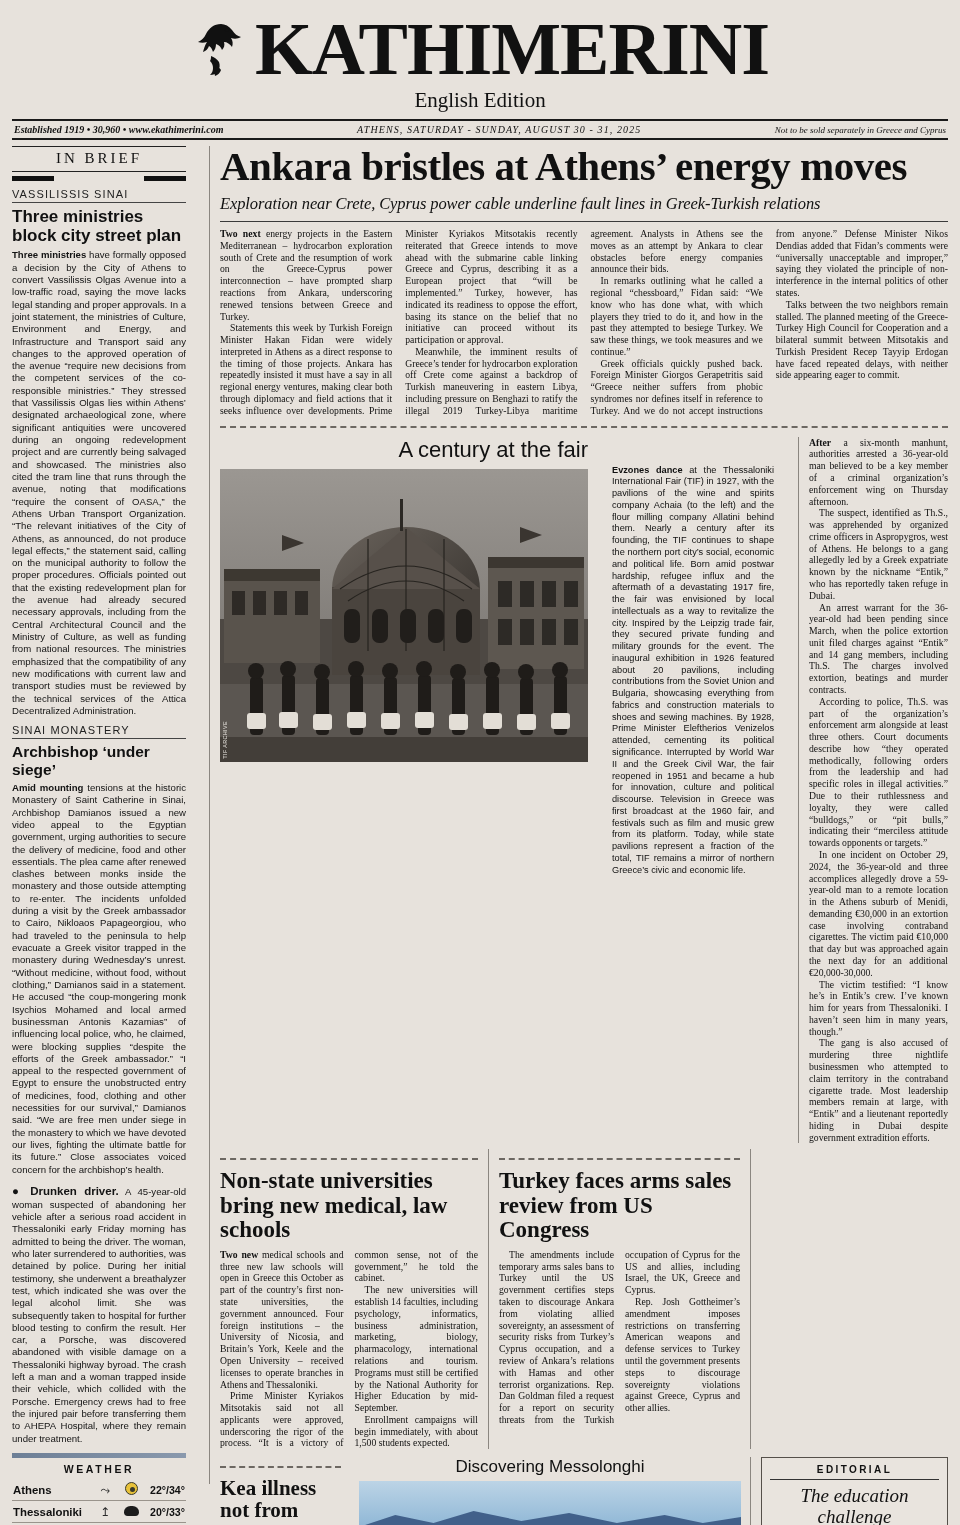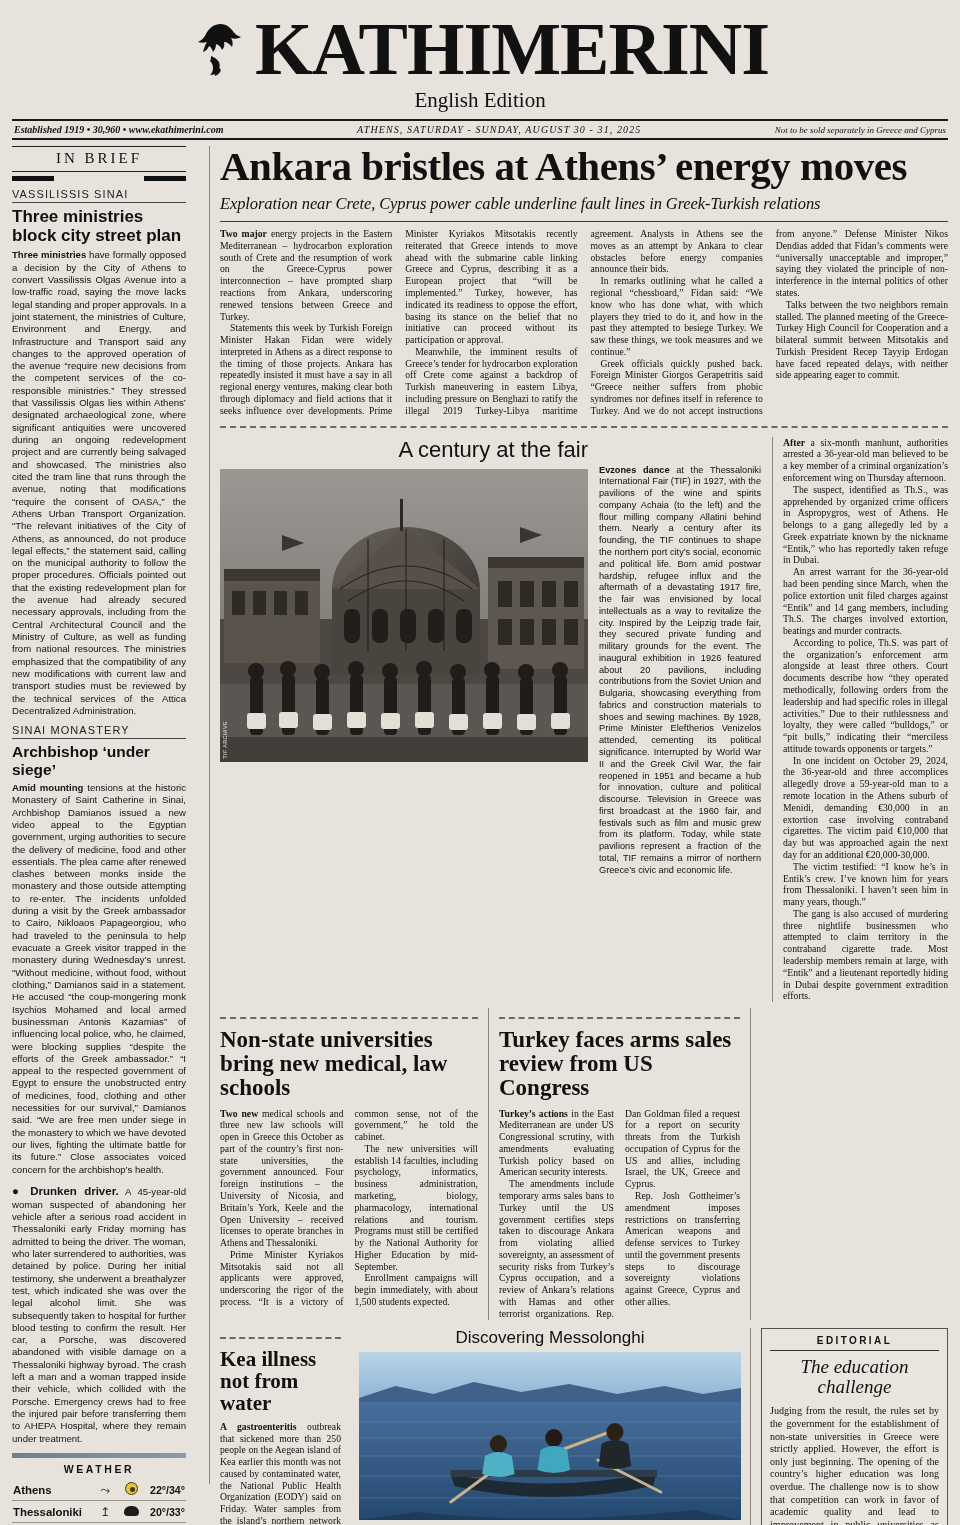--- a/index.html
+++ b/index.html
@@ -263,32 +263,32 @@
 
     </div>
 
     <div class="col-main">
 
       <div>
         <h1 class="lead-hl">Ankara bristles at Athens’ energy moves</h1>
         <div class="lead-deck">Exploration near Crete, Cyprus power cable underline fault lines in Greek-Turkish relations</div>
         <div class="hr-thin"></div>
         <div class="cols4 body-serif">
-          <p class="first"><b>Two major</b><span> energy projects in the Eastern Mediterranean – hydrocarbon exploration south of Crete and the resumption of work on the Greece-Cyprus power interconnection – have prompted sharp reactions from Ankara, underscoring renewed tensions between Greece and Turkey.</span></p>
+          <p class="first"><b>Two next</b><span> energy projects in the Eastern Mediterranean – hydrocarbon exploration south of Crete and the resumption of work on the Greece-Cyprus power interconnection – have prompted sharp reactions from Ankara, underscoring renewed tensions between Greece and Turkey.</span></p>
           <p>Statements this week by Turkish Foreign Minister Hakan Fidan were widely interpreted in Athens as a direct response to the timing of those projects. Ankara has repeatedly insisted it must have a say in all regional energy ventures, making clear both through diplomacy and field actions that it seeks influence over developments. Prime Minister Kyriakos Mitsotakis recently reiterated that Greece intends to move ahead with the submarine cable linking Greece and Cyprus, describing it as a European project that “will be implemented.” Turkey, however, has indicated its readiness to oppose the effort, basing its stance on the belief that no initiative can proceed without its participation or approval.</p>
           <p>Meanwhile, the imminent results of Greece’s tender for hydrocarbon exploration off Crete come against a backdrop of Turkish maneuvering in eastern Libya, including pressure on Benghazi to ratify the illegal 2019 Turkey-Libya maritime agreement. Analysts in Athens see the moves as an attempt by Ankara to clear obstacles before energy companies announce their bids.</p>
           <p>In remarks outlining what he called a regional “chessboard,” Fidan said: “We know who has done what, with which players they tried to do it, and how in the past they attempted to besiege Turkey. We saw these things, we took measures and we continue.”</p>
           <p>Greek officials quickly pushed back. Foreign Minister Giorgos Gerapetritis said “Greece neither suffers from phobic syndromes nor defines itself in reference to Turkey. And we do not accept instructions from anyone.” Defense Minister Nikos Dendias added that Fidan’s comments were “universally unacceptable and improper,” saying they violated the principle of non-interference in the internal politics of other states.</p>
           <p>Talks between the two neighbors remain stalled. The planned meeting of the Greece-Turkey High Council for Cooperation and a bilateral summit between Mitsotakis and Turkish President Recep Tayyip Erdogan have faced repeated delays, with neither side appearing eager to commit.</p>
         </div>
       </div>
 
       <div class="hr-dash"></div>
 
-      <div style="display:flex; gap:11px;">
+      <div style="display:flex; gap:24px;">
 
         <div style="width:368px; flex:0 0 368px;">
           <div class="sec-title">A century at the fair</div>
           <div class="photo" style="height:293px;">
             <svg viewBox="0 0 368 293" preserveAspectRatio="none">
               <defs>
                 <linearGradient id="sky" x1="0" y1="0" x2="0" y2="1">
                   <stop offset="0%" stop-color="#9b9792"></stop>
                     <stop offset="100%" stop-color="#6e6a66"></stop>
                 </linearGradient>
@@ -415,21 +415,20 @@
             <p>Prime Minister Kyriakos Mitsotakis said not all applicants were approved, underscoring the rigor of the process. “It is a victory of common sense, not of the government,” he told the cabinet.</p>
             <p>The new universities will establish 14 faculties, including psychology, informatics, business administration, marketing, biology, pharmacology, international relations and tourism. Programs must still be certified by the National Authority for Higher Education by mid-September.</p>
             <p>Enrollment campaigns will begin immediately, with about 1,500 students expected.</p>
           </div>
         </div>
 
         <div class="vrule" style="width:262px; flex:0 0 262px; padding:0 10px;">
           <div class="hr-dash"></div>
           <h2 class="art-hl">Turkey faces arms sales review from US Congress</h2>
           <div class="cols2 body-serif">
-            <p class="first"><b>Turkey’s actions</b><span> in the East Mediterranean are under US Congressional scrutiny, with amendments evaluating Turkish policy based on American security interests.</span></p>
             <p>The amendments include temporary arms sales bans to Turkey until the US government certifies steps taken to discourage Ankara from violating allied sovereignty, an assessment of security risks from Turkey’s Cyprus occupation, and a review of Ankara’s relations with Hamas and other terrorist organizations. Rep. Dan Goldman filed a request for a report on security threats from the Turkish occupation of Cyprus for the US and allies, including Israel, the UK, Greece and Cyprus.</p>
             <p>Rep. Josh Gottheimer’s amendment imposes restrictions on transferring American weapons and defense services to Turkey until the government presents steps to discourage sovereignty violations against Greece, Cyprus and other allies.</p>
           </div>
         </div>
 
         <div class="vrule" style="flex:1 1 auto; padding-left:10px;">
           <div class="body-serif"></div>
         </div>
       </div>
 

